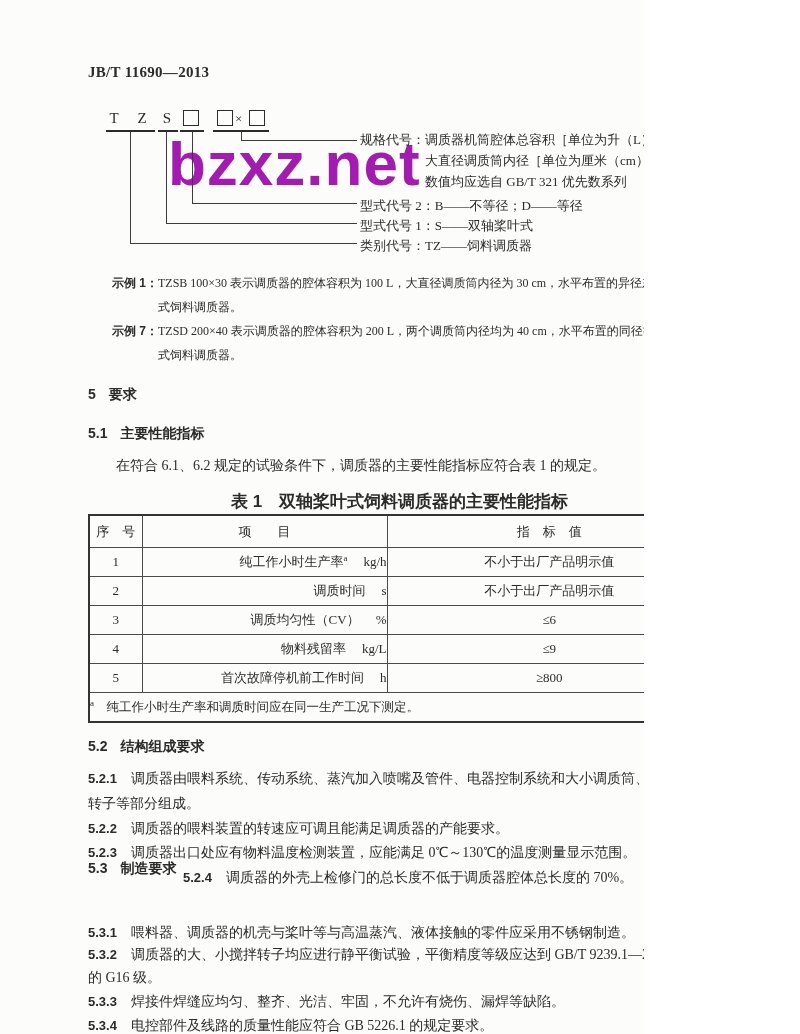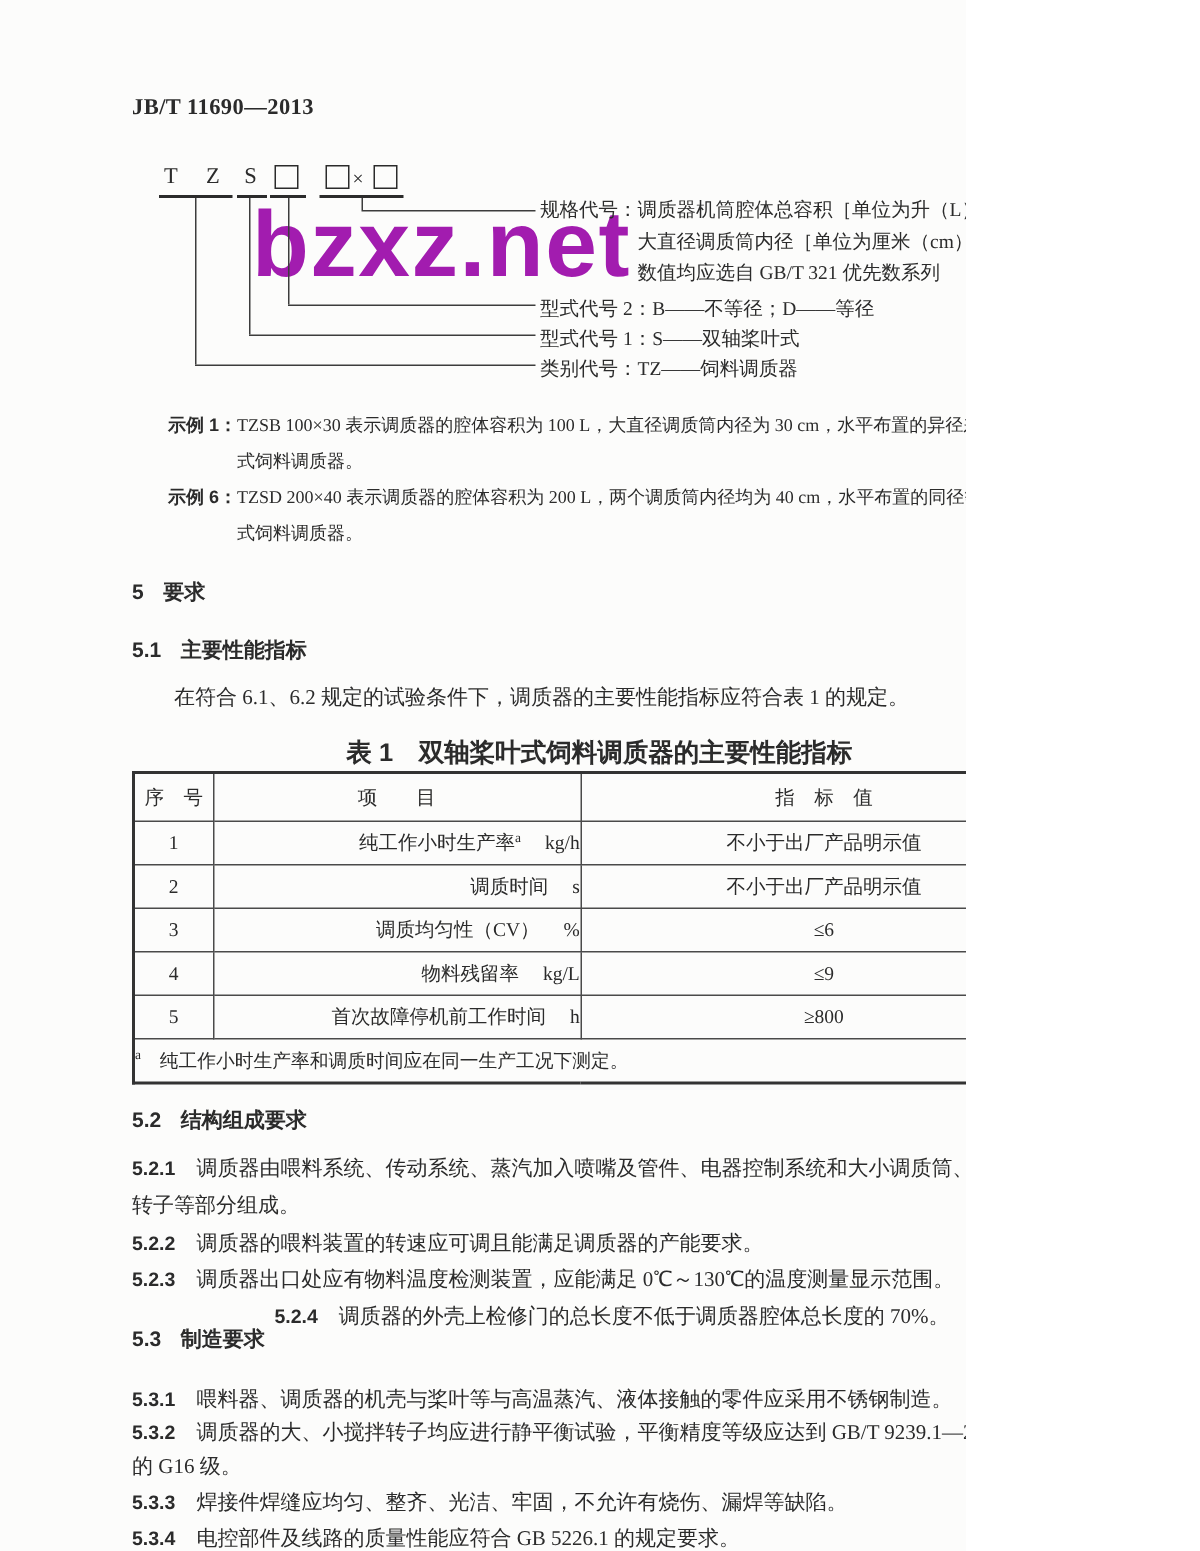--- a/index.html
+++ b/index.html
@@ -135,21 +135,21 @@
     <div class="abs diag-label" style="top:115px;">型式代号 1：S——双轴桨叶式</div>
     <div class="abs diag-label" style="top:135px;">类别代号：TZ——饲料调质器</div>
   </div>
 
   <div class="abs examples">
     <div class="example">
       <span class="example-label">示例 1：</span>
       <span class="example-text">TZSB 100×30 表示调质器的腔体容积为 100 L，大直径调质筒内径为 30 cm，水平布置的异径差速双轴桨叶式饲料调质器。</span>
     </div>
     <div class="example">
-      <span class="example-label">示例 6：</span>
+      <span class="example-label">示例 7：</span>
       <span class="example-text">TZSD 200×40 表示调质器的腔体容积为 200 L，两个调质筒内径均为 40 cm，水平布置的同径等速双轴桨叶式饲料调质器。</span>
     </div>
   </div>
 
   <div class="abs heading" style="top:386px;">
     <span class="h-num">5</span><span>要求</span>
   </div>
 
   <div class="abs heading" style="top:425px;">
     <span class="h-num">5.1</span><span>主要性能指标</span>
@@ -204,21 +204,21 @@
   </table>
 
   <div class="abs heading" style="top:738px;">
     <span class="h-num">5.2</span><span>结构组成要求</span>
   </div>
   <p class="abs clause narrow" style="top:766px;margin:0;"><span class="cnum">5.2.1</span><span>调质器由喂料系统、传动系统、蒸汽加入喷嘴及管件、电器控制系统和大小调质筒、大小搅拌转子等部分组成。</span></p>
   <p class="abs clause" style="top:816px;margin:0;"><span class="cnum">5.2.2</span><span>调质器的喂料装置的转速应可调且能满足调质器的产能要求。</span></p>
   <p class="abs clause" style="top:840px;margin:0;"><span class="cnum">5.2.3</span><span>调质器出口处应有物料温度检测装置，应能满足 0℃～130℃的温度测量显示范围。</span></p>
   <p class="abs clause" style="top:865px;margin:0;text-align:center;"><span class="cnum">5.2.4</span><span>调质器的外壳上检修门的总长度不低于调质器腔体总长度的 70%。</span></p>
 
-  <div class="abs heading" style="top:884px;text-align:right;">
+  <div class="abs heading" style="top:860px;text-align:right;">
     <span class="h-num">5.3</span><span>制造要求</span>
   </div>
   <p class="abs clause" style="top:920px;margin:0;"><span class="cnum">5.3.1</span><span>喂料器、调质器的机壳与桨叶等与高温蒸汽、液体接触的零件应采用不锈钢制造。</span></p>
   <p class="abs clause" style="top:943px;margin:0;line-height:23px;"><span class="cnum">5.3.2</span><span>调质器的大、小搅拌转子均应进行静平衡试验，平衡精度等级应达到 GB/T 9239.1—2006 中规定的 G16 级。</span></p>
   <p class="abs clause" style="top:989px;margin:0;"><span class="cnum">5.3.3</span><span>焊接件焊缝应均匀、整齐、光洁、牢固，不允许有烧伤、漏焊等缺陷。</span></p>
   <p class="abs clause" style="top:1013px;margin:0;"><span class="cnum">5.3.4</span><span>电控部件及线路的质量性能应符合 GB 5226.1 的规定要求。</span></p>
 
 </div>
 
 </body></html>

